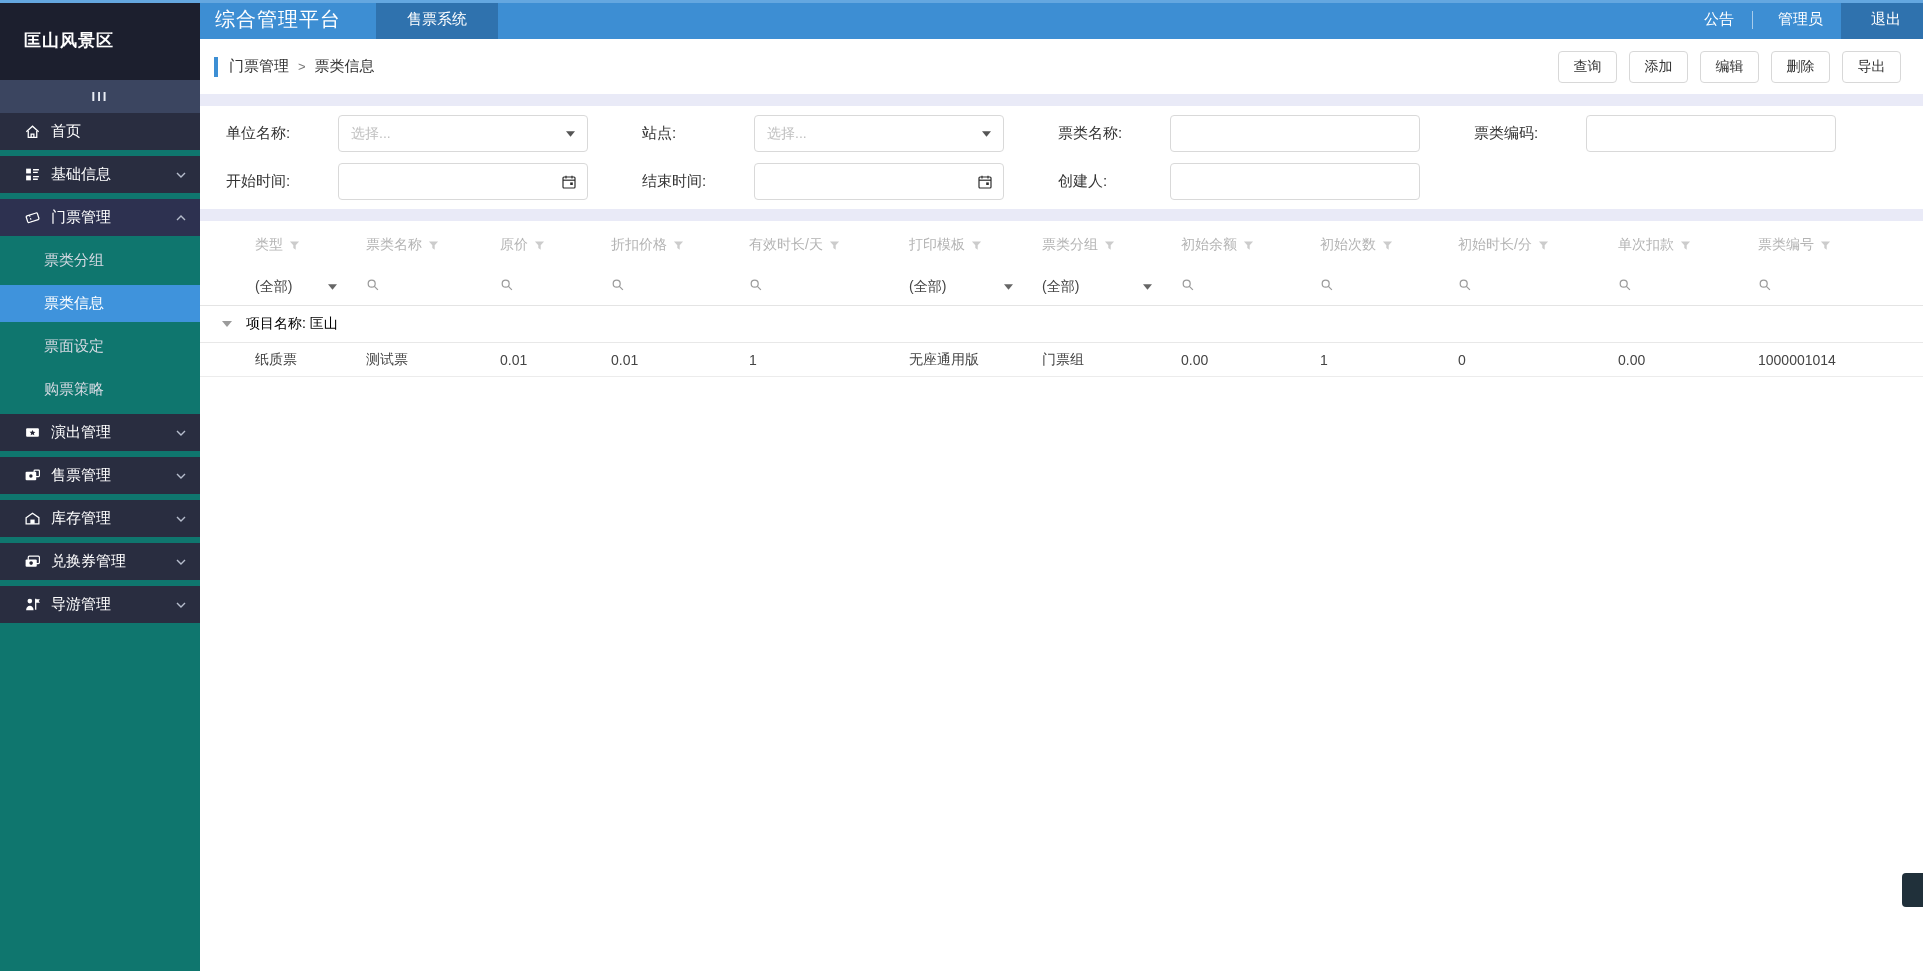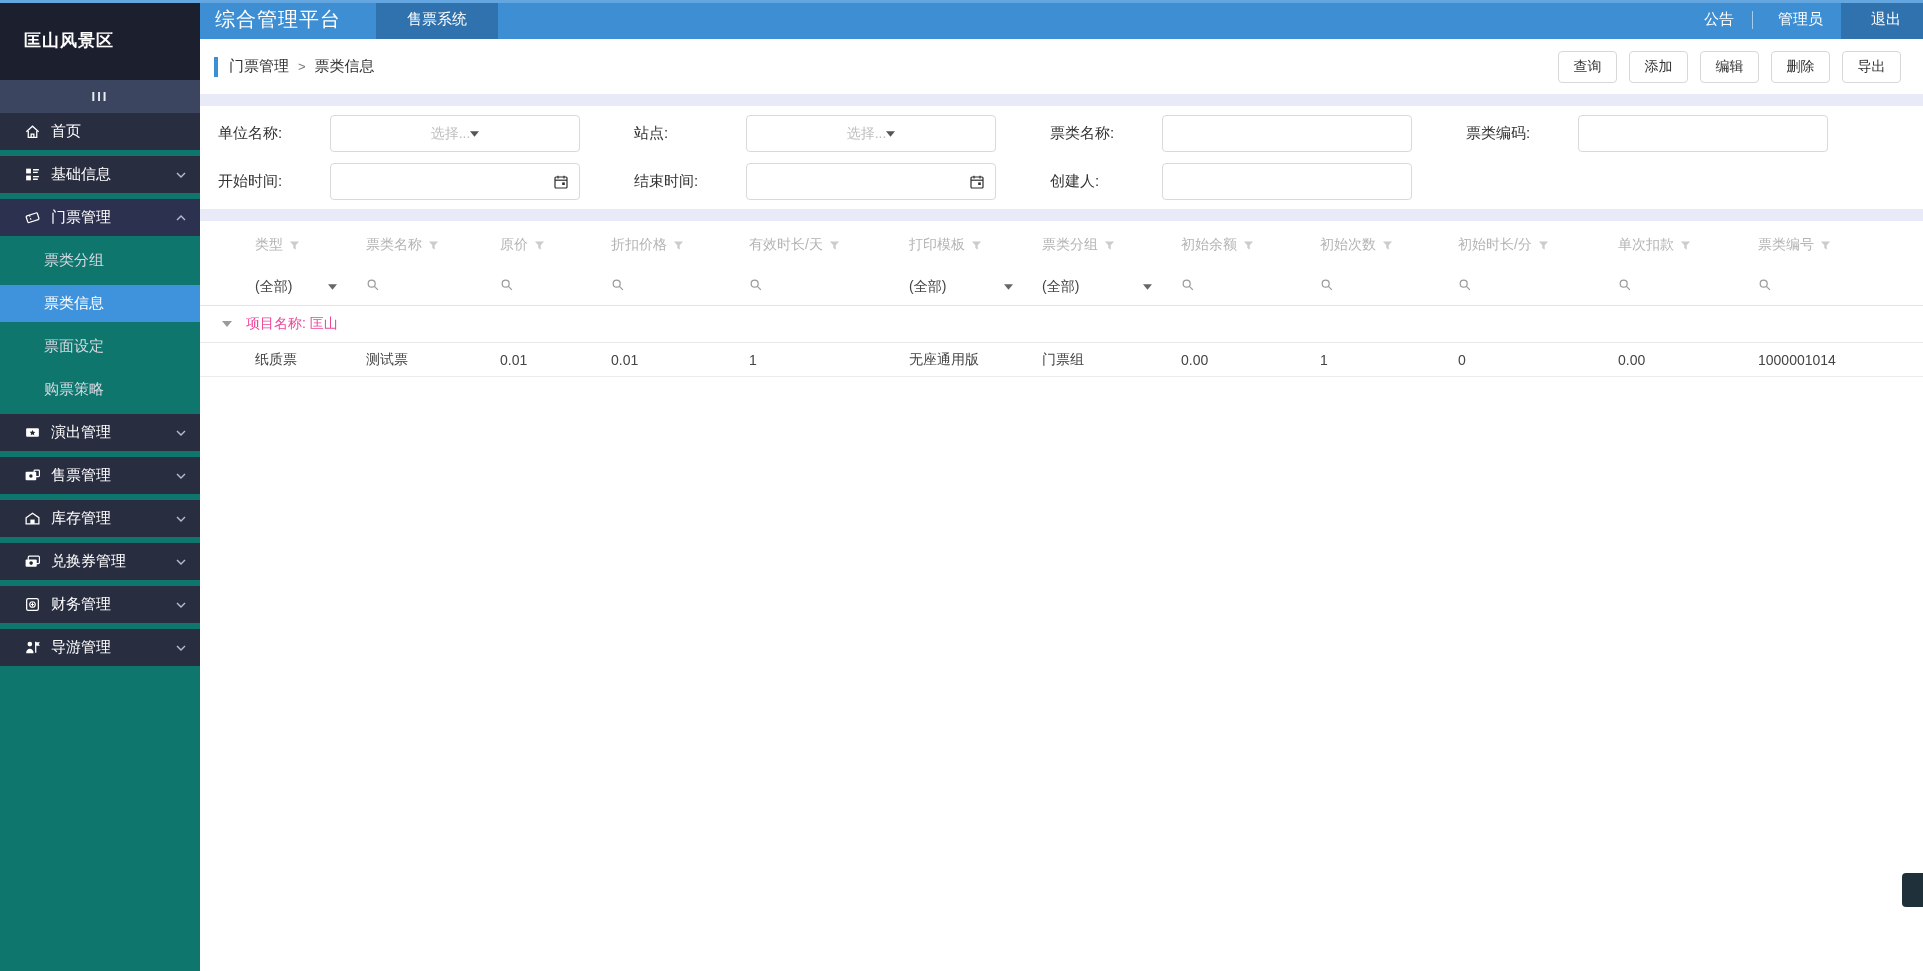--- a/index.html
+++ b/index.html
@@ -45,49 +45,49 @@
   .crumb-accent { width:4px; height:20px; background:#3d8fd4; margin-right:11px; }
   .crumb-parent,.crumb-current { color:#333; font-size:15px; }
   .crumb-sep { color:#777; font-size:13px; margin:0 9px; }
   .toolbar { margin-left:auto; margin-right:22px; display:flex; gap:12px; }
   .btn { min-width:59px; height:32px; background:#fff; border:1px solid #d8d8d8; border-radius:4px;
     font-size:14px; color:#333; cursor:pointer; font-family:inherit; padding:0 12px; }
 
   .strip { height:12px; background:#e9eaf7; flex-shrink:0; }
 
   
-  .filter-area { padding:9px 4px; flex-shrink:0; }
+  .filter-area { padding:9px 12px; flex-shrink:0; }
   .f-row { display:flex; align-items:center; height:37px; margin-bottom:11px; }
   .f-row:last-child { margin-bottom:0; }
   .f-cell { display:flex; align-items:center; margin-left:54px; }
   .f-cell:first-child { margin-left:14px; }
   .f-label { width:112px; font-size:15px; color:#333; white-space:nowrap; }
   .fld { height:37px; border:1px solid #d9d9d9; border-radius:4px; background:#fff; }
-  .fld-select { width:250px; display:flex; align-items:center; justify-content:center;
+  .fld-select { width:250px; display:flex; align-items:center; justify-content:space-between;
     padding:0 12px; font-size:14px; cursor:pointer; }
   .fld-select .ph { color:#bfbfbf; }
   .fld-select .caret { color:#555; display:flex; }
   .fld-text { width:250px; padding:0 10px; font-size:14px; color:#333; outline:none; }
   .fld-date { width:250px; display:flex; align-items:center; padding:0 10px; }
   .fld-date input { flex:1; border:none; outline:none; font-size:14px; color:#333; min-width:0; }
   .fld-date .cal { color:#2d2d2d; display:flex; cursor:pointer; }
 
   
   .grid { flex:1; min-height:0; }
   .g-head { display:flex; height:48px; align-items:center; padding-left:18px; }
   .g-cell { flex-shrink:0; padding-left:17px; display:flex; align-items:center; overflow:hidden; }
   .g-head .lbl { color:#b4b4b4; font-size:14px; white-space:nowrap; }
   .g-head .funnel { color:#ccc; margin-left:6px; display:flex; cursor:pointer; }
   .g-filterrow { display:flex; height:37px; align-items:center; padding-left:18px; border-bottom:1px solid #e4e4e4; }
   .gf-select { justify-content:space-between; padding-right:12px; cursor:pointer; }
   .gf-select .val { color:#444; font-size:14px; }
   .gf-select .caret { color:#666; display:flex; }
   .gf-search { color:#9a9a9a; cursor:pointer; }
   .g-group { display:flex; height:37px; align-items:center; padding-left:22px;
-    border-bottom:1px solid #e8e8e8; color:#ec4899; font-size:14px; }
+    border-bottom:1px solid #e8e8e8; color:#000000; font-size:14px; }
   .g-group .tri { color:#9b9b9b; margin-right:14px; display:flex; cursor:pointer; }
   .g-row { display:flex; height:34px; align-items:center; padding-left:18px;
     border-bottom:1px solid #ececec; color:#444; font-size:14px; cursor:pointer; }
   .g-row .g-cell { white-space:nowrap; }
 
   .float-widget { position:absolute; right:0; top:873px; width:21px; height:34px;
     background:#20303a; border-radius:4px 0 0 4px; display:flex; align-items:center;
     justify-content:center; cursor:pointer; z-index:20; }
 </style>
 </head>
@@ -200,35 +200,20 @@
         </div>
         <div class="side-item">
           <span class="icon">
             <svg viewBox="0 0 16 16" width="17" height="17">
               <rect x="4" y="3" width="10.5" height="7" rx="1" fill="none" stroke="currentColor" stroke-width="1.1"></rect>
               <rect x="1.5" y="6" width="10.5" height="7" rx="1" fill="currentColor"></rect>
               <circle cx="6.7" cy="9.5" r="1.7" fill="#242636"></circle>
             </svg>
           </span>
           <span>兑换券管理</span>
-          <span class="chev">
-            <svg viewBox="0 0 10 6" width="10" height="6">
-              <path d="M1 1l4 4 4-4" fill="none" stroke="currentColor" stroke-width="1.4"></path>
-            </svg>
-          </span>
-        </div>
-        <div class="side-item">
-          <span class="icon">
-            <svg viewBox="0 0 16 16" width="17" height="17">
-              <rect x="2.5" y="2.5" width="11" height="11" rx="1.5" fill="none" stroke="currentColor" stroke-width="1.2"></rect>
-              <circle cx="8" cy="8" r="2.6" fill="none" stroke="currentColor" stroke-width="1.1"></circle>
-              <path d="M8 6.2v3.6M6.6 8h2.8" stroke="currentColor" stroke-width="1"></path>
-            </svg>
-          </span>
-          <span>财务管理</span>
           <span class="chev">
             <svg viewBox="0 0 10 6" width="10" height="6">
               <path d="M1 1l4 4 4-4" fill="none" stroke="currentColor" stroke-width="1.4"></path>
             </svg>
           </span>
         </div>
         <div class="side-item">
           <span class="icon">
             <svg viewBox="0 0 16 16" width="17" height="17">
               <circle cx="5.5" cy="4.8" r="2.2" fill="currentColor"></circle>

